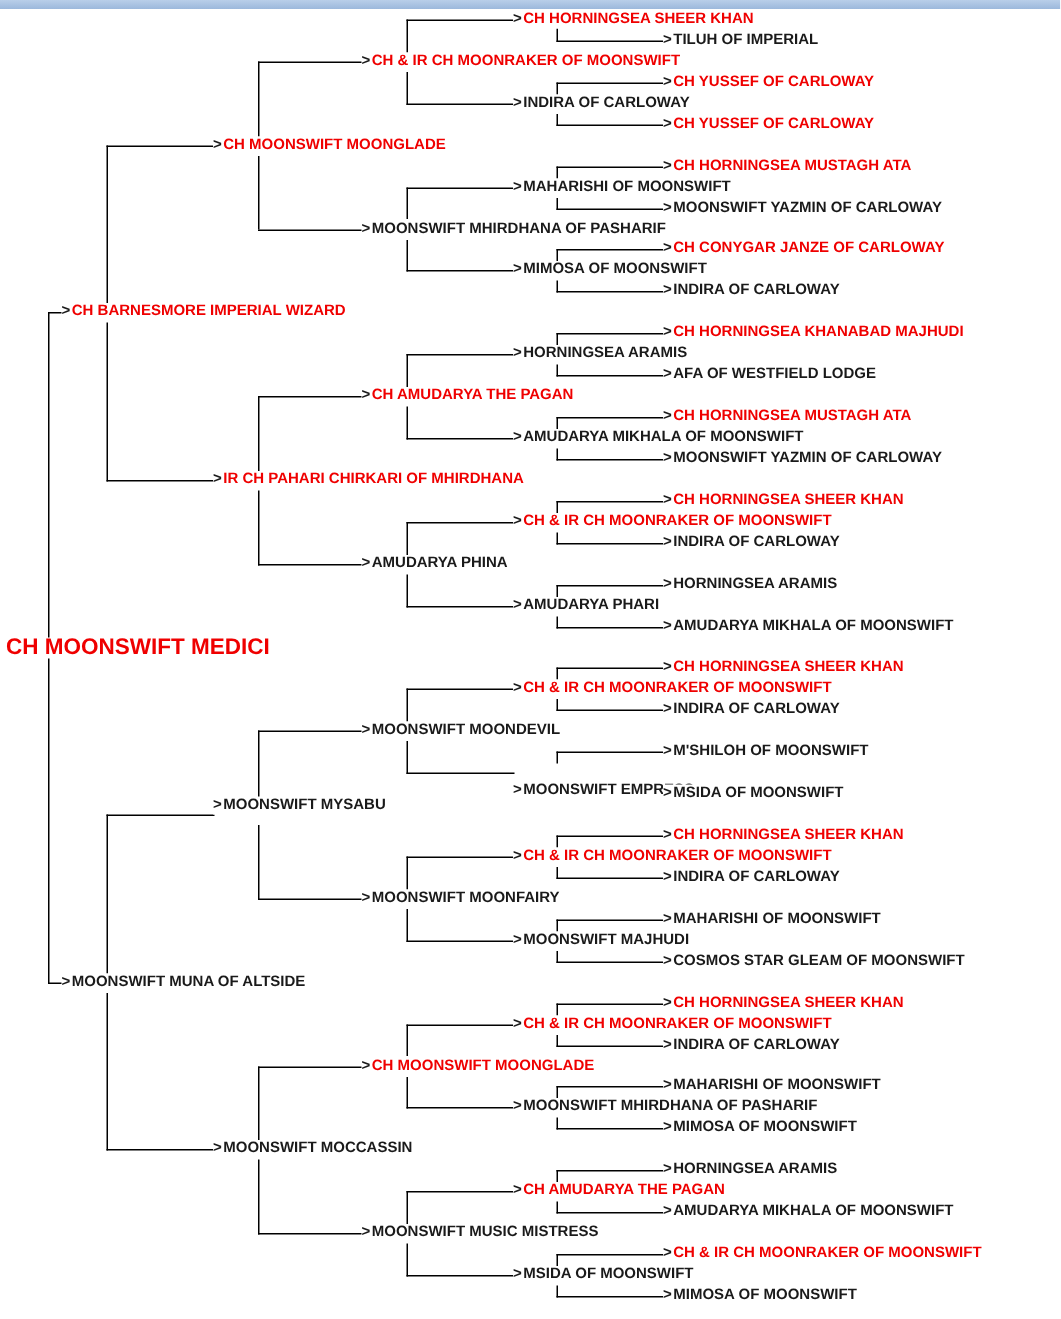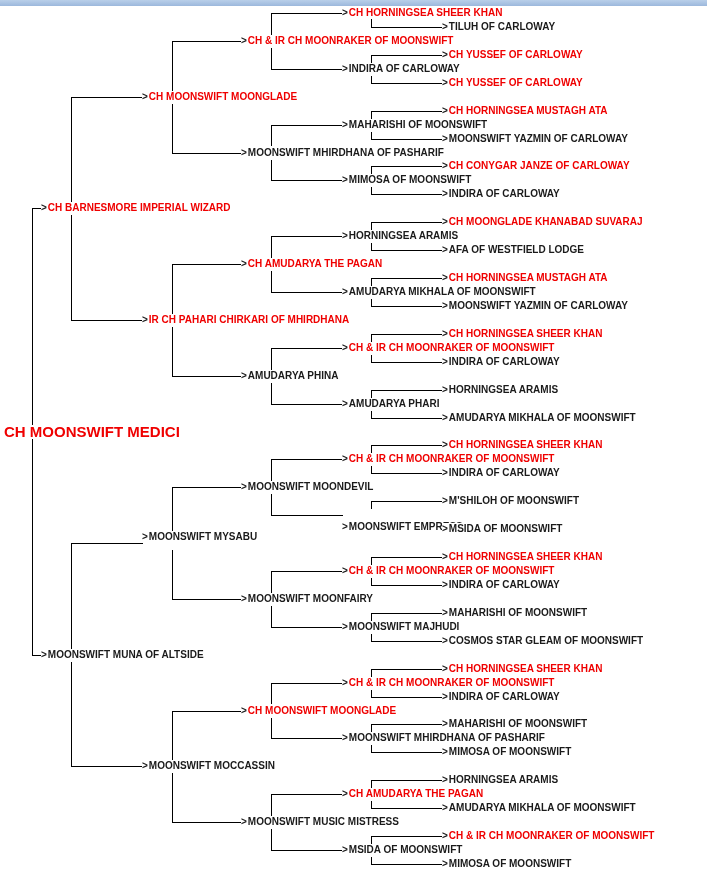--- a/index.html
+++ b/index.html
@@ -136,35 +136,35 @@
     <div class="l h" style="left: 371px; top: 752.35px; width: 72px; background: rgb(0, 0, 0);"></div>
     <div class="l v" style="left: 371px; top: 780.25px; height: 7.95px; background: rgb(0, 0, 0);"></div>
     <div class="l h" style="left: 371px; top: 780.25px; width: 72px; background: rgb(0, 0, 0);"></div>
     <div class="l v" style="left: 371px; top: 801.2px; height: 7.95px; background: rgb(0, 0, 0);"></div>
     <div class="l h" style="left: 371px; top: 808.15px; width: 72px; background: rgb(0, 0, 0);"></div>
     <div class="l v" style="left: 371px; top: 836.05px; height: 7.95px; background: rgb(0, 0, 0);"></div>
     <div class="l h" style="left: 371px; top: 836.05px; width: 72px; background: rgb(0, 0, 0);"></div>
     <div class="l v" style="left: 371px; top: 857px; height: 7.95px; background: rgb(0, 0, 0);"></div>
     <div class="l h" style="left: 371px; top: 863.95px; width: 72px; background: rgb(0, 0, 0);"></div>
     <div class="node" style="left: 342px; top: 7px;"><span class="arr">&gt;</span><span style="color: rgb(239, 0, 0);">CH HORNINGSEA SHEER KHAN</span></div>
-    <div class="node" style="left: 442px; top: 20.95px;"><span class="arr">&gt;</span><span style="color: rgb(26, 26, 26);">TILUH OF CARLOWAY</span></div>
+    <div class="node" style="left: 442px; top: 20.95px;"><span class="arr">&gt;</span><span style="color: rgb(26, 26, 26);">TILUH OF IMPERIAL</span></div>
     <div class="node" style="left: 241px; top: 34.9px;"><span class="arr">&gt;</span><span style="color: rgb(239, 0, 0);">CH &amp; IR CH MOONRAKER OF MOONSWIFT</span></div>
     <div class="node" style="left: 442px; top: 48.85px;"><span class="arr">&gt;</span><span style="color: rgb(239, 0, 0);">CH YUSSEF OF CARLOWAY</span></div>
     <div class="node" style="left: 342px; top: 62.8px;"><span class="arr">&gt;</span><span style="color: rgb(26, 26, 26);">INDIRA OF CARLOWAY</span></div>
     <div class="node" style="left: 442px; top: 76.75px;"><span class="arr">&gt;</span><span style="color: rgb(239, 0, 0);">CH YUSSEF OF CARLOWAY</span></div>
     <div class="node" style="left: 142px; top: 90.7px;"><span class="arr">&gt;</span><span style="color: rgb(239, 0, 0);">CH MOONSWIFT MOONGLADE</span></div>
     <div class="node" style="left: 442px; top: 104.65px;"><span class="arr">&gt;</span><span style="color: rgb(239, 0, 0);">CH HORNINGSEA MUSTAGH ATA</span></div>
     <div class="node" style="left: 342px; top: 118.6px;"><span class="arr">&gt;</span><span style="color: rgb(26, 26, 26);">MAHARISHI OF MOONSWIFT</span></div>
     <div class="node" style="left: 442px; top: 132.55px;"><span class="arr">&gt;</span><span style="color: rgb(26, 26, 26);">MOONSWIFT YAZMIN OF CARLOWAY</span></div>
     <div class="node" style="left: 241px; top: 146.5px;"><span class="arr">&gt;</span><span style="color: rgb(26, 26, 26);">MOONSWIFT MHIRDHANA OF PASHARIF</span></div>
     <div class="node" style="left: 442px; top: 160.45px;"><span class="arr">&gt;</span><span style="color: rgb(239, 0, 0);">CH CONYGAR JANZE OF CARLOWAY</span></div>
     <div class="node" style="left: 342px; top: 174.4px;"><span class="arr">&gt;</span><span style="color: rgb(26, 26, 26);">MIMOSA OF MOONSWIFT</span></div>
     <div class="node" style="left: 442px; top: 188.35px;"><span class="arr">&gt;</span><span style="color: rgb(26, 26, 26);">INDIRA OF CARLOWAY</span></div>
     <div class="node" style="left: 41px; top: 202.3px;"><span class="arr">&gt;</span><span style="color: rgb(239, 0, 0);">CH BARNESMORE IMPERIAL WIZARD</span></div>
-    <div class="node" style="left: 442px; top: 216.25px;"><span class="arr">&gt;</span><span style="color: rgb(239, 0, 0);">CH MOONGLADE KHANABAD SUVARAJ</span></div>
+    <div class="node" style="left: 442px; top: 216.25px;"><span class="arr">&gt;</span><span style="color: rgb(239, 0, 0);">CH HORNINGSEA KHANABAD MAJHUDI</span></div>
     <div class="node" style="left: 342px; top: 230.2px;"><span class="arr">&gt;</span><span style="color: rgb(26, 26, 26);">HORNINGSEA ARAMIS</span></div>
     <div class="node" style="left: 442px; top: 244.15px;"><span class="arr">&gt;</span><span style="color: rgb(26, 26, 26);">AFA OF WESTFIELD LODGE</span></div>
     <div class="node" style="left: 241px; top: 258.1px;"><span class="arr">&gt;</span><span style="color: rgb(239, 0, 0);">CH AMUDARYA THE PAGAN</span></div>
     <div class="node" style="left: 442px; top: 272.05px;"><span class="arr">&gt;</span><span style="color: rgb(239, 0, 0);">CH HORNINGSEA MUSTAGH ATA</span></div>
     <div class="node" style="left: 342px; top: 286px;"><span class="arr">&gt;</span><span style="color: rgb(26, 26, 26);">AMUDARYA MIKHALA OF MOONSWIFT</span></div>
     <div class="node" style="left: 442px; top: 299.95px;"><span class="arr">&gt;</span><span style="color: rgb(26, 26, 26);">MOONSWIFT YAZMIN OF CARLOWAY</span></div>
     <div class="node" style="left: 142px; top: 313.9px;"><span class="arr">&gt;</span><span style="color: rgb(239, 0, 0);">IR CH PAHARI CHIRKARI OF MHIRDHANA</span></div>
     <div class="node" style="left: 442px; top: 327.85px;"><span class="arr">&gt;</span><span style="color: rgb(239, 0, 0);">CH HORNINGSEA SHEER KHAN</span></div>
     <div class="node" style="left: 342px; top: 341.8px;"><span class="arr">&gt;</span><span style="color: rgb(239, 0, 0);">CH &amp; IR CH MOONRAKER OF MOONSWIFT</span></div>
     <div class="node" style="left: 442px; top: 355.75px;"><span class="arr">&gt;</span><span style="color: rgb(26, 26, 26);">INDIRA OF CARLOWAY</span></div>

